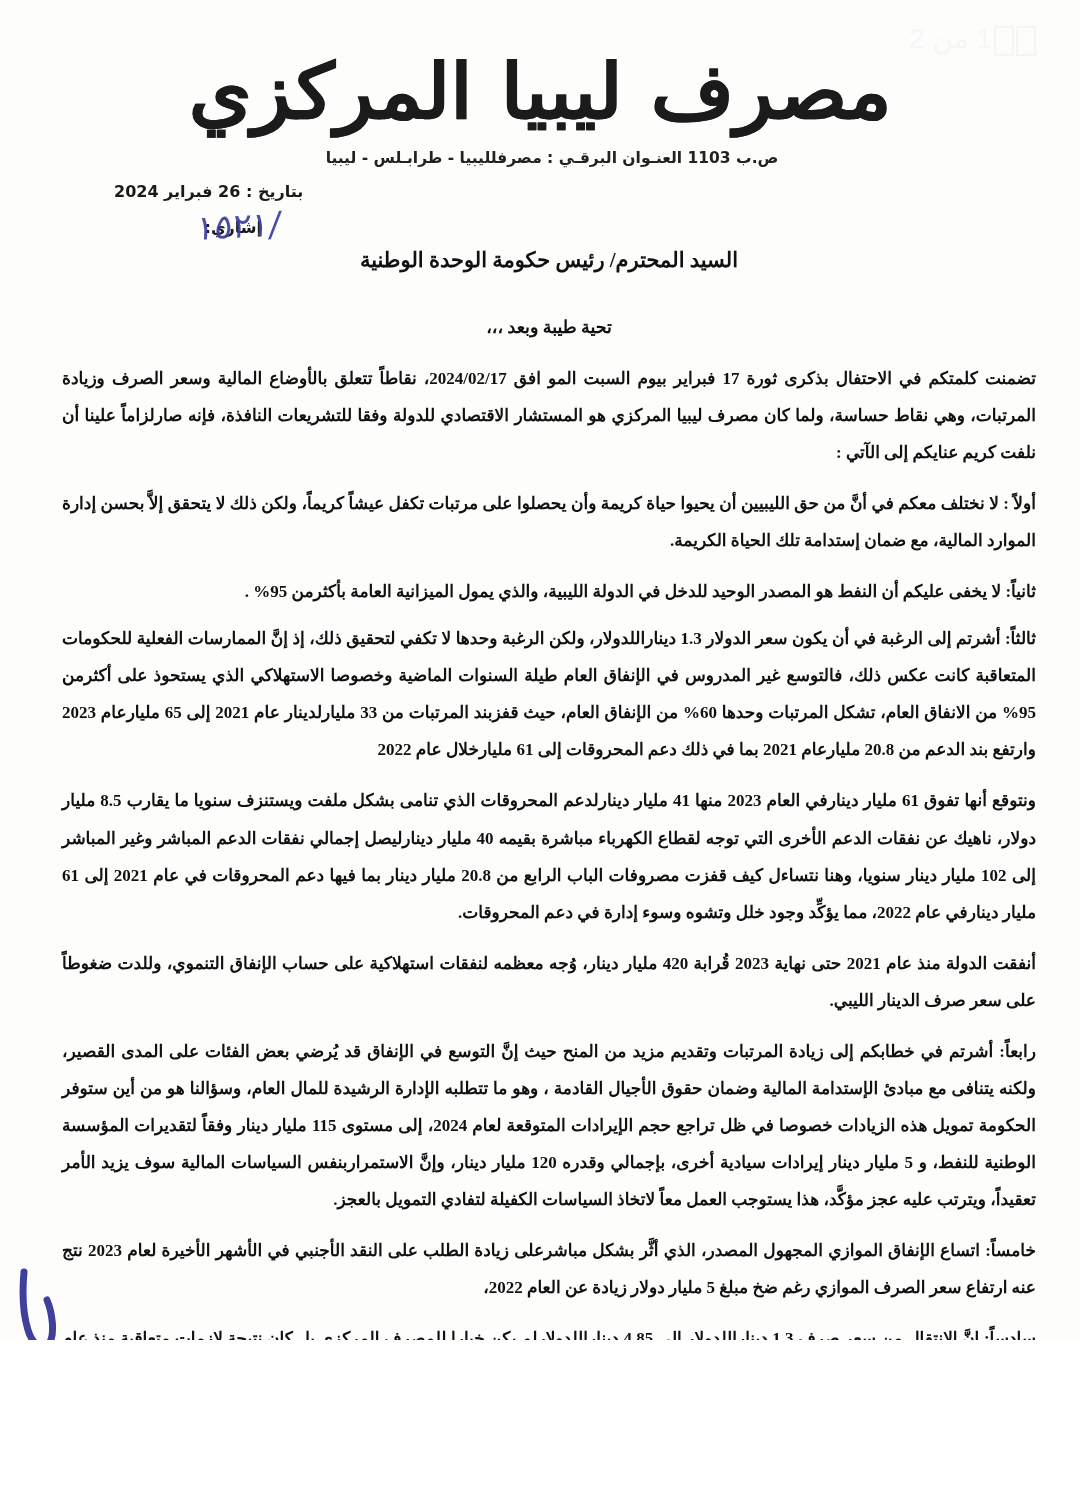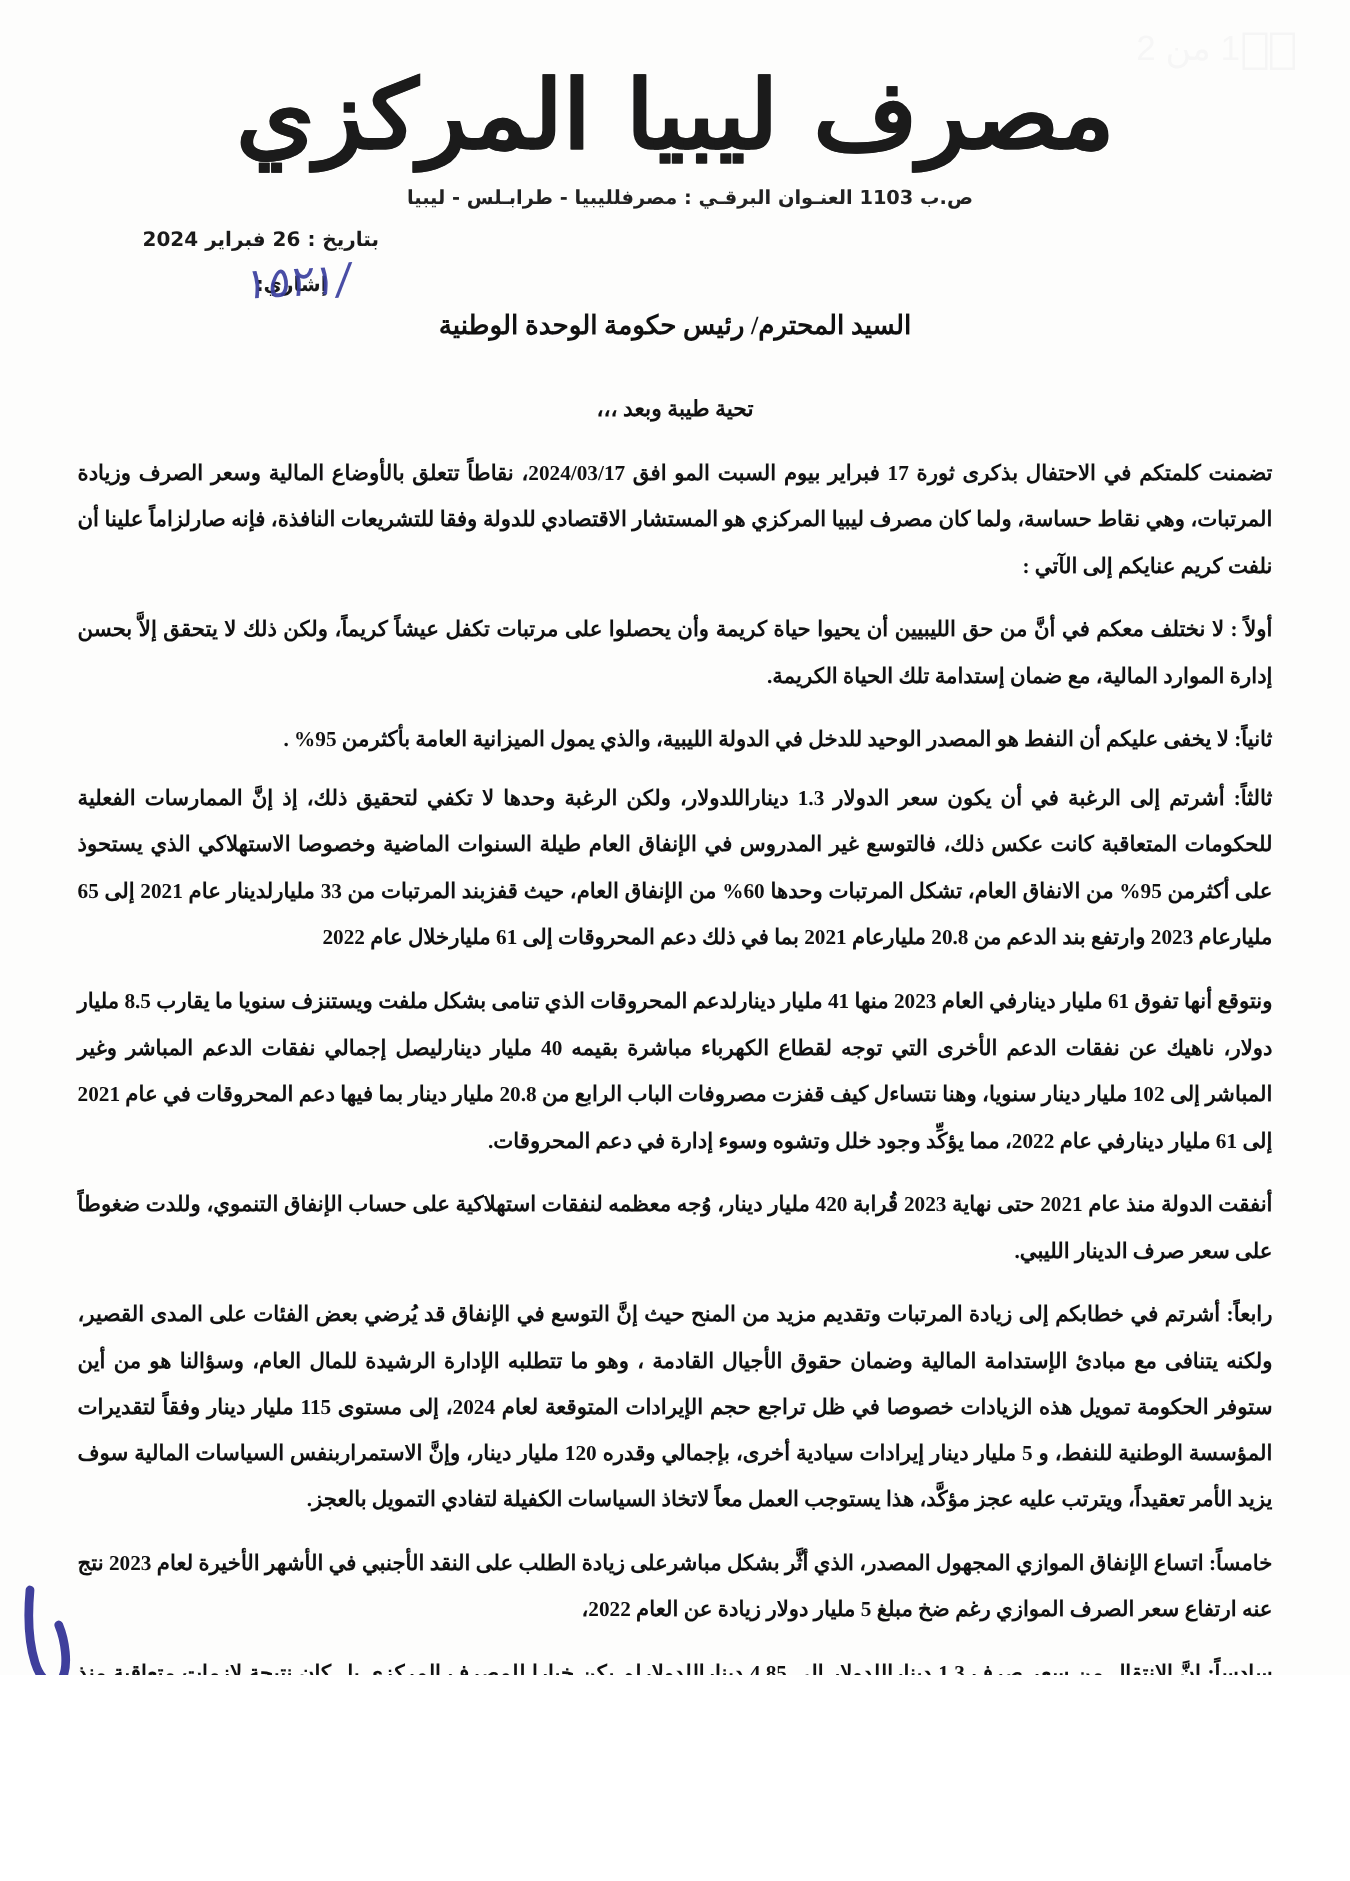--- a/index.html
+++ b/index.html
@@ -123,21 +123,21 @@
     text-align: left;
     transform: rotate(-3deg) skewX(-8deg);
     opacity: 0.92;
   }
 
   
   .body-wrap {
     position: absolute;
     top: 248px;
     left: 62px;
-    right: 62px;
+    right: 44px;
     direction: rtl;
     text-align: justify;
   }
   .addressee {
     font-size: 21px;
     font-weight: 700;
     text-align: center;
     margin: 0 0 44px 0;
     letter-spacing: 0.2px;
   }
@@ -219,21 +219,21 @@
     <div class="meta-ref-row">
       <span class="meta-ref-label">إشاري:</span>
       <span class="meta-ref-hand">١٥٢١/</span>
     </div>
   </div>
 
   <div class="body-wrap">
     <div class="addressee">السيد المحترم/ رئيس حكومة الوحدة الوطنية</div>
     <div class="salutation">تحية طيبة وبعد ،،،</div>
 
-    <p class="para">تضمنت كلمتكم في الاحتفال بذكرى ثورة 17 فبراير بيوم السبت المو افق 2024/03/17، نقاطاً تتعلق بالأوضاع المالية وسعر الصرف وزيادة المرتبات، وهي نقاط حساسة، ولما كان مصرف ليبيا المركزي هو المستشار الاقتصادي للدولة وفقا للتشريعات النافذة، فإنه صارلزاماً علينا أن نلفت كريم عنايكم إلى الآتي :</p>
+    <p class="para">تضمنت كلمتكم في الاحتفال بذكرى ثورة 17 فبراير بيوم السبت المو افق 2024/02/17، نقاطاً تتعلق بالأوضاع المالية وسعر الصرف وزيادة المرتبات، وهي نقاط حساسة، ولما كان مصرف ليبيا المركزي هو المستشار الاقتصادي للدولة وفقا للتشريعات النافذة، فإنه صارلزاماً علينا أن نلفت كريم عنايكم إلى الآتي :</p>
     <p class="para">أولاً : لا نختلف معكم في أنَّ من حق الليبيين أن يحيوا حياة كريمة وأن يحصلوا على مرتبات تكفل عيشاً كريماً، ولكن ذلك لا يتحقق إلاَّ بحسن إدارة الموارد المالية، مع ضمان إستدامة تلك الحياة الكريمة.</p>
     <p class="para tight">ثانياً: لا يخفى عليكم أن النفط هو المصدر الوحيد للدخل في الدولة الليبية، والذي يمول الميزانية العامة بأكثرمن 95% .</p>
     <p class="para">ثالثاً: أشرتم إلى الرغبة في أن يكون سعر الدولار 1.3 ديناراللدولار، ولكن الرغبة وحدها لا تكفي لتحقيق ذلك، إذ إنَّ الممارسات الفعلية للحكومات المتعاقبة كانت عكس ذلك، فالتوسع غير المدروس في الإنفاق العام طيلة السنوات الماضية وخصوصا الاستهلاكي الذي يستحوذ على أكثرمن 95% من الانفاق العام، تشكل المرتبات وحدها 60% من الإنفاق العام، حيث قفزبند المرتبات من 33 مليارلدينار عام 2021 إلى 65 مليارعام 2023 وارتفع بند الدعم من 20.8 مليارعام 2021 بما في ذلك دعم المحروقات إلى 61 مليارخلال عام 2022</p>
     <p class="para">ونتوقع أنها تفوق 61 مليار دينارفي العام 2023 منها 41 مليار دينارلدعم المحروقات الذي تنامى بشكل ملفت ويستنزف سنويا ما يقارب 8.5 مليار دولار، ناهيك عن نفقات الدعم الأخرى التي توجه لقطاع الكهرباء مباشرة بقيمه 40 مليار دينارليصل إجمالي نفقات الدعم المباشر وغير المباشر إلى 102 مليار دينار سنويا، وهنا نتساءل كيف قفزت مصروفات الباب الرابع من 20.8 مليار دينار بما فيها دعم المحروقات في عام 2021 إلى 61 مليار دينارفي عام 2022، مما يؤكِّد وجود خلل وتشوه وسوء إدارة في دعم المحروقات.</p>
     <p class="para">أنفقت الدولة منذ عام 2021 حتى نهاية 2023 قُرابة 420 مليار دينار، وُجه معظمه لنفقات استهلاكية على حساب الإنفاق التنموي، وللدت ضغوطاً على سعر صرف الدينار الليبي.</p>
     <p class="para">رابعاً: أشرتم في خطابكم إلى زيادة المرتبات وتقديم مزيد من المنح حيث إنَّ التوسع في الإنفاق قد يُرضي بعض الفئات على المدى القصير، ولكنه يتنافى مع مبادئ الإستدامة المالية وضمان حقوق الأجيال القادمة ، وهو ما تتطلبه الإدارة الرشيدة للمال العام، وسؤالنا هو من أين ستوفر الحكومة تمويل هذه الزيادات خصوصا في ظل تراجع حجم الإيرادات المتوقعة لعام 2024، إلى مستوى 115 مليار دينار وفقاً لتقديرات المؤسسة الوطنية للنفط، و 5 مليار دينار إيرادات سيادية أخرى، بإجمالي وقدره 120 مليار دينار، وإنَّ الاستمراربنفس السياسات المالية سوف يزيد الأمر تعقيداً، ويترتب عليه عجز مؤكَّد، هذا يستوجب العمل معاً لاتخاذ السياسات الكفيلة لتفادي التمويل بالعجز.</p>
     <p class="para">خامساً: اتساع الإنفاق الموازي المجهول المصدر، الذي أثَّر بشكل مباشرعلى زيادة الطلب على النقد الأجنبي في الأشهر الأخيرة لعام 2023 نتج عنه ارتفاع سعر الصرف الموازي رغم ضخ مبلغ 5 مليار دولار زيادة عن العام 2022،</p>
     <p class="para">سادساً: إنَّ الانتقال من سعر صرف 1.3 ديناراللدولار إلى 4.85 ديناراللدولارلم يكن خيارا للمصرف المركزي بل كان نتيجة لازمات متعاقبة منذ عام 2013 ،بسبب الاقفال التعسفي للنفط الذي كبد الدولة الليبية خسارة بحوالي 150 مليار دولار، صاحبه خلل في السياسات المالية والتجارية وحالة الانقسام السياسي والمؤسسي وتنامي وتيرة الإنفاق العام و إتباع سياسة التمويل بالعجز أدَّت إلى ارتفاع الدين العام وتفاقم العجزفي ميزان المدفوعات الذي استنزف جزءاً كبيراً من احتياطيات الدولة من النقد الاجنبي، ولم يكن هناك خيـــار</p>
   </div>
 

